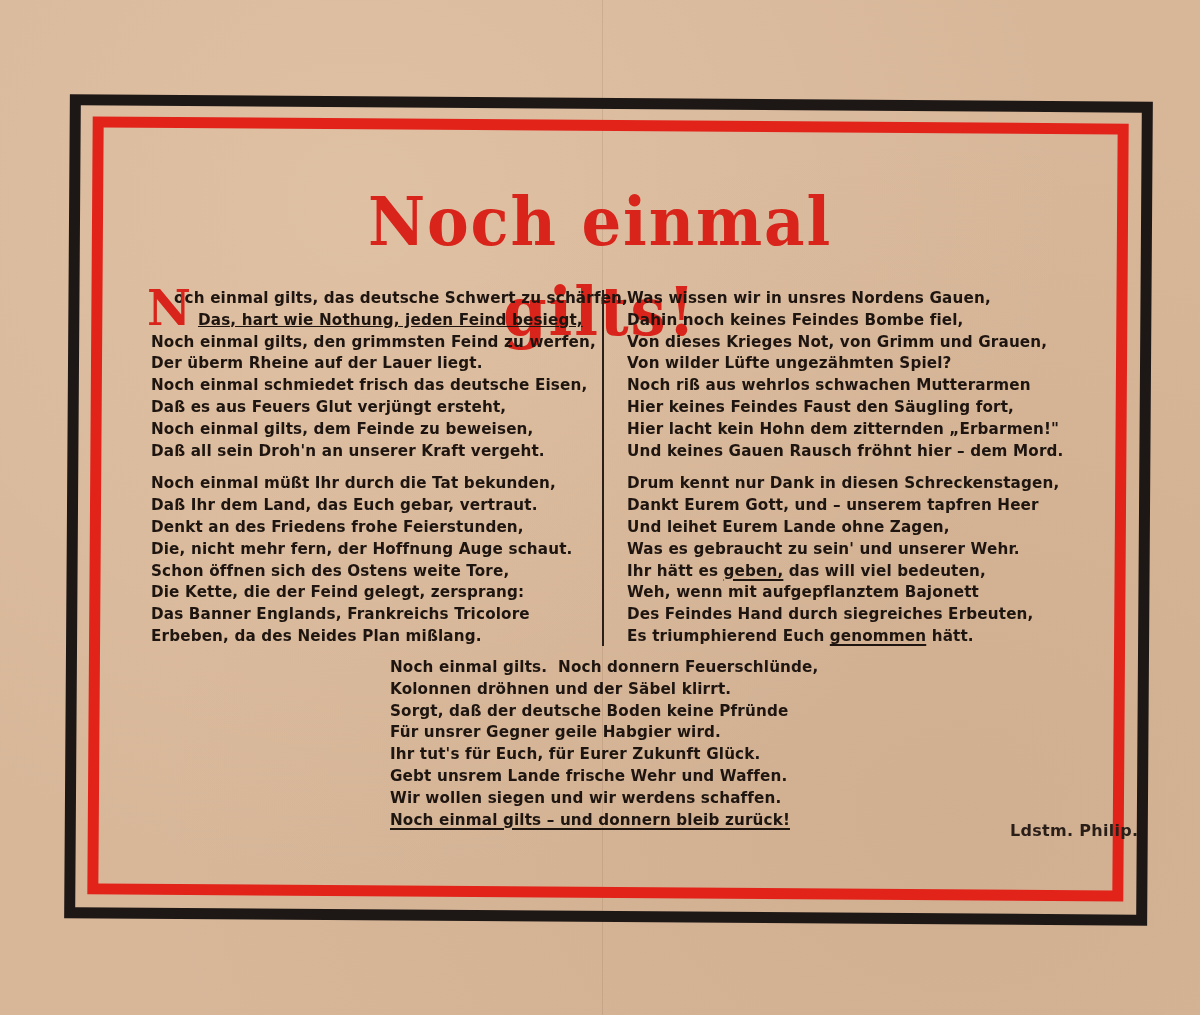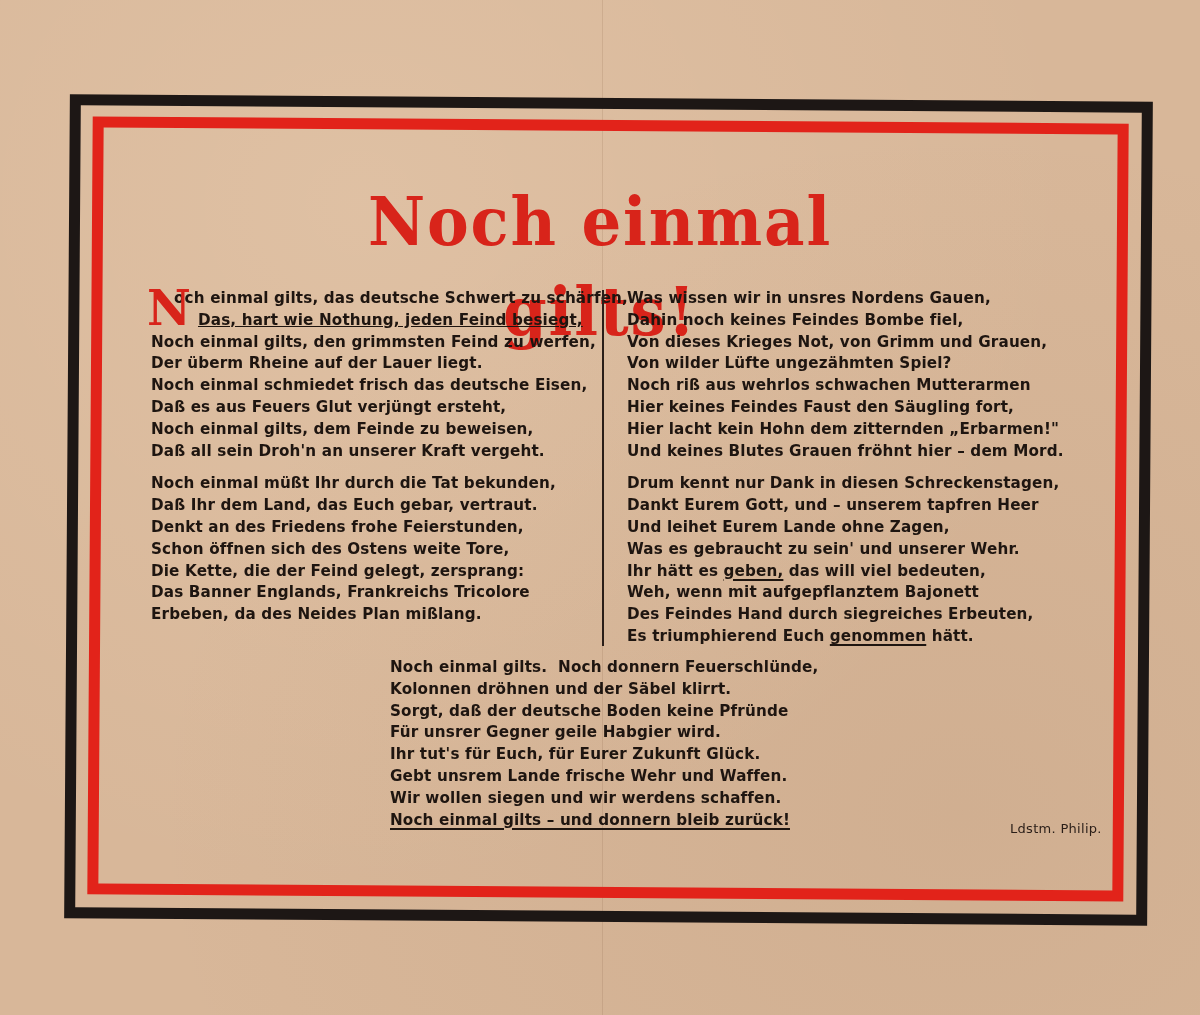--- a/index.html
+++ b/index.html
@@ -94,22 +94,22 @@
     top: 290px;
     width: 2px;
     height: 356px;
     background: #2a1e18;
   }
   .signature {
     position: absolute;
     left: 1010px;
     top: 821px;
     font-family: "DejaVu Sans", sans-serif;
-    font-weight: normal;
-    font-size: 13px;
+    font-weight: bold;
+    font-size: 16px;
     color: #2a1e18;
     letter-spacing: 0.3px;
   }
 </style>
 </head>
 <body>
 
 <div class="fold-v"></div>
 
 <div class="frame-black"></div>
@@ -127,39 +127,40 @@
     <span class="line">Noch einmal schmiedet frisch das deutsche Eisen,</span>
     <span class="line">Daß es aus Feuers Glut verjüngt ersteht,</span>
     <span class="line">Noch einmal gilts, dem Feinde zu beweisen,</span>
     <span class="line">Daß all sein Droh'n an unserer Kraft vergeht.</span>
   </div>
   <div class="stanza-gap"></div>
   <div>
     <span class="line">Noch einmal müßt Ihr durch die Tat bekunden,</span>
     <span class="line">Daß Ihr dem Land, das Euch gebar, vertraut.</span>
     <span class="line">Denkt an des Friedens frohe Feierstunden,</span>
+    <span class="line">Die, nicht mehr fern, der Hoffnung Auge schaut.</span>
     <span class="line">Schon öffnen sich des Ostens weite Tore,</span>
     <span class="line">Die Kette, die der Feind gelegt, zersprang:</span>
     <span class="line">Das Banner Englands, Frankreichs Tricolore</span>
     <span class="line">Erbeben, da des Neides Plan mißlang.</span>
   </div>
 </div>
 
 <div class="divider"></div>
 
 <div class="column col-right">
   <div>
     <span class="line">Was wissen wir in unsres Nordens Gauen,</span>
     <span class="line">Dahin noch keines Feindes Bombe fiel,</span>
     <span class="line">Von dieses Krieges Not, von Grimm und Grauen,</span>
     <span class="line">Von wilder Lüfte ungezähmten Spiel?</span>
     <span class="line">Noch riß aus wehrlos schwachen Mutterarmen</span>
     <span class="line">Hier keines Feindes Faust den Säugling fort,</span>
     <span class="line">Hier lacht kein Hohn dem zitternden „Erbarmen!"</span>
-    <span class="line">Und keines Blutes Grauen fröhnt hier – dem Mord.</span>
+    <span class="line">Und keines Gauen Rausch fröhnt hier – dem Mord.</span>
   </div>
   <div class="stanza-gap"></div>
   <div>
     <span class="line">Drum kennt nur Dank in diesen Schreckenstagen,</span>
     <span class="line">Dankt Eurem Gott, und – unserem tapfren Heer</span>
     <span class="line">Und leihet Eurem Lande ohne Zagen,</span>
     <span class="line">Was es gebraucht zu sein' und unserer Wehr.</span>
     <span class="line"><span>Ihr hätt es </span><span class="ul">geben,</span><span> das will viel bedeuten,</span></span>
     <span class="line">Weh, wenn mit aufgepflanztem Bajonett</span>
     <span class="line">Des Feindes Hand durch siegreiches Erbeuten,</span>

